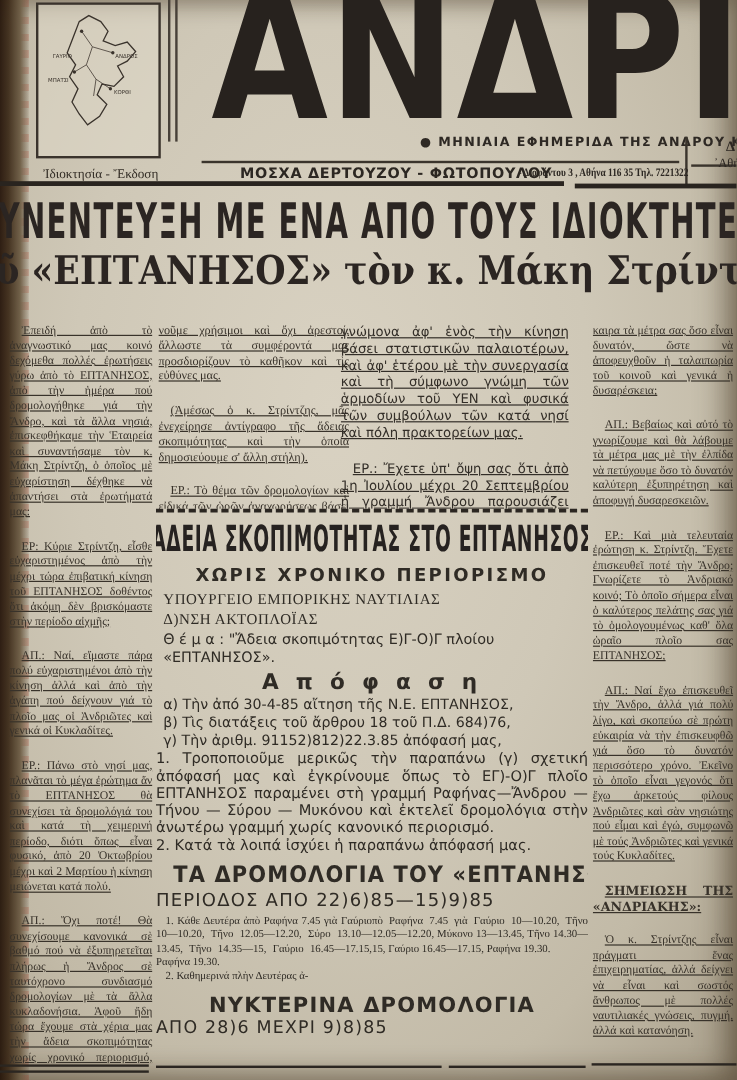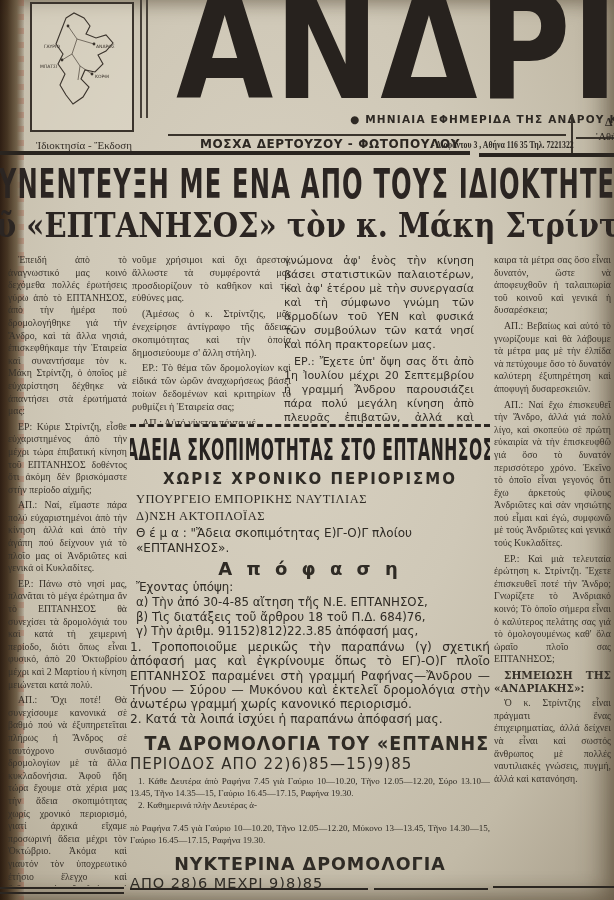--- a/index.html
+++ b/index.html
@@ -40,40 +40,40 @@
   .rule-thick-r{position:absolute;left:479px;top:153px;width:135px;height:4px;background:#29241f;}
   
   .hl1{position:absolute;left:50%;top:160px;white-space:nowrap;
     font-family:"DejaVu Sans",sans-serif;font-weight:bold;font-size:41px;color:#2b2522;
     transform:translateX(-50%) scaleX(.59);transform-origin:center top;letter-spacing:2px;}
   .hl2{position:absolute;left:50%;top:206px;white-space:nowrap;
     font-family:"DejaVu Serif",serif;font-weight:bold;font-size:33px;color:#2b2522;
     transform:translateX(-50%) scaleX(.88);transform-origin:center top;}
   
   .col{position:absolute;overflow:hidden;text-align:justify;}
-  .col p{margin:0 0 3px 0;text-indent:10px;}
+  .col p{margin:16px 0 3px 0;text-indent:10px;text-decoration:underline;}
   .c1{left:8px;top:254px;width:119px;height:632px;font-size:9.8px;line-height:12.6px;}
   .c2{left:132px;top:254px;width:159px;height:170px;font-size:10.2px;line-height:12.8px;}
   .c3{left:284px;top:254px;width:190px;height:170px;font-family:"DejaVu Sans",sans-serif;font-size:11px;line-height:14px;color:#332e28;}
   .c5{left:494px;top:254px;width:117px;height:628px;font-size:9.8px;line-height:12.6px;}
   .note-head{font-family:"DejaVu Serif",serif;font-weight:bold;font-size:10.5px;margin:6px 0 4px;text-indent:0;}
   
   .mid{position:absolute;left:130px;top:424px;width:360px;height:464px;overflow:hidden;border-top:3px dashed #2b2621;padding-top:5px;color:#2f2b25;}
   .permit-hl{position:relative;height:36px;padding-left:28px;}
   .permit-hl span{position:absolute;left:50%;white-space:nowrap;font-family:"DejaVu Sans",sans-serif;font-weight:bold;font-size:30px;color:#262220;
     transform:translateX(-50%) scaleX(.52);transform-origin:center top;letter-spacing:1px;}
   .permit-sub{text-align:center;font-family:"DejaVu Sans",sans-serif;font-weight:bold;font-size:15px;letter-spacing:2px;margin:2px 0 4px;}
   .permit-line{font-family:Liberation Serif, serif;font-size:12.5px;letter-spacing:.5px;margin:1px 0 2px 6px;}
   .permit-subject{font-family:"DejaVu Sans",sans-serif;font-size:12px;margin:2px 0 2px 6px;line-height:15px;}
   .decision-title{text-align:center;font-family:"DejaVu Sans",sans-serif;font-weight:bold;font-size:18px;letter-spacing:4px;margin:2px 0;}
   .permit-item{font-family:"DejaVu Sans",sans-serif;font-size:11.8px;line-height:13.8px;margin:0 0 1px 6px;}
   .permit-par{font-family:"DejaVu Sans",sans-serif;font-size:12.2px;line-height:14.2px;margin:1px 0;text-align:justify;}
   .sched-title{text-align:center;font-family:"DejaVu Sans",sans-serif;font-weight:bold;font-size:19px;letter-spacing:1px;margin:6px 0 1px;transform:scaleX(.92);transform-origin:center;white-space:nowrap;}
   .sched-period{font-family:"DejaVu Sans",sans-serif;font-size:15px;letter-spacing:1px;margin:0 0 3px 0;}
-  .sched-cols{display:flex;gap:12px;flex-direction:column;}
+  .sched-cols{display:flex;}
   .sched-col{flex:1;font-size:9px;line-height:11.6px;text-align:justify;}
   .sched-col p{margin:0;text-indent:8px;}
   .night-title{text-align:center;font-family:"DejaVu Sans",sans-serif;font-weight:bold;font-size:17.5px;letter-spacing:1px;margin:8px 0 1px;}
   .night-period{font-family:"DejaVu Sans",sans-serif;font-size:14.5px;letter-spacing:1px;margin:0 0 3px;}
   
   .brule{position:absolute;background:#2b2621;height:2px;}
   .br1{left:0;top:887px;width:124px;}
   .br1b{left:0;top:892px;width:124px;height:1.5px;}
   .br2{left:130px;top:888px;width:238px;}
   .br3{left:374px;top:888px;width:114px;}
@@ -135,37 +135,36 @@
   </div>
 
   <div class="col c3">
     <p style="text-indent:0">γνώμονα ἀφ' ἑνὸς τὴν κίνηση βάσει στατιστικῶν παλαιοτέρων, καὶ ἀφ' ἑτέρου μὲ τὴν συνεργασία καὶ τὴ σύμφωνο γνώμη τῶν ἁρμοδίων τοῦ ΥΕΝ καὶ φυσικά τῶν συμβούλων τῶν κατά νησί καὶ πόλη πρακτορείων μας.</p>
     <p>ΕΡ.: Ἔχετε ὑπ' ὄψη σας ὅτι ἀπὸ 1η Ἰουλίου μέχρι 20 Σεπτεμβρίου ἡ γραμμή Ἄνδρου παρουσιάζει πάρα πολύ μεγάλη κίνηση ἀπὸ πλευρᾶς ἐπιβατῶν, ἀλλά καὶ ὀχημάτων. Προτίθεσθε νὰ λάβετε ἔγ-</p>
   </div>
 
   <div class="col c5">
     <p style="text-indent:0">καιρα τὰ μέτρα σας ὅσο εἶναι δυνατόν, ὥστε νὰ ἀποφευχθοῦν ἡ ταλαιπωρία τοῦ κοινοῦ καὶ γενικά ἡ δυσαρέσκεια;</p>
     <p>ΑΠ.: Βεβαίως καὶ αὐτό τὸ γνωρίζουμε καὶ θὰ λάβουμε τὰ μέτρα μας μὲ τὴν ἐλπίδα νὰ πετύχουμε ὅσο τὸ δυνατόν καλύτερη ἐξυπηρέτηση καὶ ἀποφυγή δυσαρεσκειῶν.</p>
+    <p>ΕΡ.: Καὶ μιὰ τελευταία ἐρώτηση κ. Στρίντζη. Ἔχετε ἐπισκευθεῖ ποτέ τὴν Ἄνδρο; Γνωρίζετε τὸ Ἀνδριακό κοινό; Τὸ ὁποῖο σήμερα εἶναι ὁ καλύτερος πελάτης σας γιά τὸ ὁμολογουμένως καθ' ὅλα ὡραῖο πλοῖο σας ΕΠΤΑΝΗΣΟΣ;</p>
     <p>ΑΠ.: Ναί ἔχω ἐπισκευθεῖ τὴν Ἄνδρο, ἀλλά γιά πολύ λίγο, καὶ σκοπεύω σὲ πρώτη εὐκαιρία νὰ τὴν ἐπισκευφθῶ γιά ὅσο τὸ δυνατόν περισσότερο χρόνο. Ἐκεῖνο τὸ ὁποῖο εἶναι γεγονός ὅτι ἔχω ἀρκετούς φίλους Ἀνδριῶτες καὶ σὰν νησιώτης πού εἶμαι καὶ ἐγώ, συμφωνῶ μὲ τούς Ἀνδριῶτες καὶ γενικά τούς Κυκλαδίτες.</p>
-    <p>ΕΡ.: Καὶ μιὰ τελευταία ἐρώτηση κ. Στρίντζη. Ἔχετε ἐπισκευθεῖ ποτέ τὴν Ἄνδρο; Γνωρίζετε τὸ Ἀνδριακό κοινό; Τὸ ὁποῖο σήμερα εἶναι ὁ καλύτερος πελάτης σας γιά τὸ ὁμολογουμένως καθ' ὅλα ὡραῖο πλοῖο σας ΕΠΤΑΝΗΣΟΣ;</p>
     <p class="note-head">ΣΗΜΕΙΩΣΗ ΤΗΣ «ΑΝΔΡΙΑΚΗΣ»:</p>
     <p>Ὁ κ. Στρίντζης εἶναι πράγματι ἕνας ἐπιχειρηματίας, ἀλλά δείχνει νὰ εἶναι καὶ σωστός ἄνθρωπος μὲ πολλές ναυτιλιακές γνώσεις, πυγμή, ἀλλά καὶ κατανόηση.</p>
 
   </div>
 
   <div class="mid">
     <div class="permit-hl">
       <span>ΑΔΕΙΑ ΣΚΟΠΙΜΟΤΗΤΑΣ ΣΤΟ ΕΠΤΑΝΗΣΟΣ</span>
     </div>
     <div class="permit-sub">ΧΩΡΙΣ ΧΡΟΝΙΚΟ ΠΕΡΙΟΡΙΣΜΟ</div>
     <div class="permit-line">ΥΠΟΥΡΓΕΙΟ ΕΜΠΟΡΙΚΗΣ ΝΑΥΤΙΛΙΑΣ</div>
     <div class="permit-line">Δ)ΝΣΗ ΑΚΤΟΠΛΟΪΑΣ</div>
     <div class="permit-subject">Θ έ μ α :  "Ἄδεια σκοπιμότητας Ε)Γ-Ο)Γ πλοίου «ΕΠΤΑΝΗΣΟΣ».</div>
     <div class="decision-title">Α π ό φ α σ η</div>
-    <div class="permit-item">Ἔχοντας ὑπόψη:</div>
     <div class="permit-item">α)  Τὴν ἀπό 30-4-85 αἴτηση τῆς Ν.Ε. ΕΠΤΑΝΗΣΟΣ,</div>
     <div class="permit-item">β)  Τὶς διατάξεις τοῦ ἄρθρου 18 τοῦ Π.Δ. 684)76,</div>
     <div class="permit-item">γ)  Τὴν ἀριθμ. 91152)812)22.3.85 ἀπόφασή μας,</div>
     <div class="permit-par">1. Τροποποιοῦμε μερικῶς τὴν παραπάνω (γ) σχετική ἀπόφασή μας καὶ ἐγκρίνουμε ὅπως τὸ ΕΓ)-Ο)Γ πλοῖο ΕΠΤΑΝΗΣΟΣ παραμένει στὴ γραμμή Ραφήνας—Ἄνδρου — Τήνου — Σύρου — Μυκόνου καὶ ἐκτελεῖ δρομολόγια στὴν ἀνωτέρω γραμμή χωρίς κανονικό περιορισμό.</div>
     <div class="permit-par">2. Κατά τὰ λοιπά ἰσχύει ἡ παραπάνω ἀπόφασή μας.</div>
 
     <div class="sched-title">ΤΑ ΔΡΟΜΟΛΟΓΙΑ ΤΟΥ «ΕΠΤΑΝΗΣΟΣ»</div>
     <div class="sched-period">ΠΕΡΙΟΔΟΣ ΑΠΟ 22)6)85—15)9)85</div>
     <div class="sched-cols">
       <div class="sched-col">

